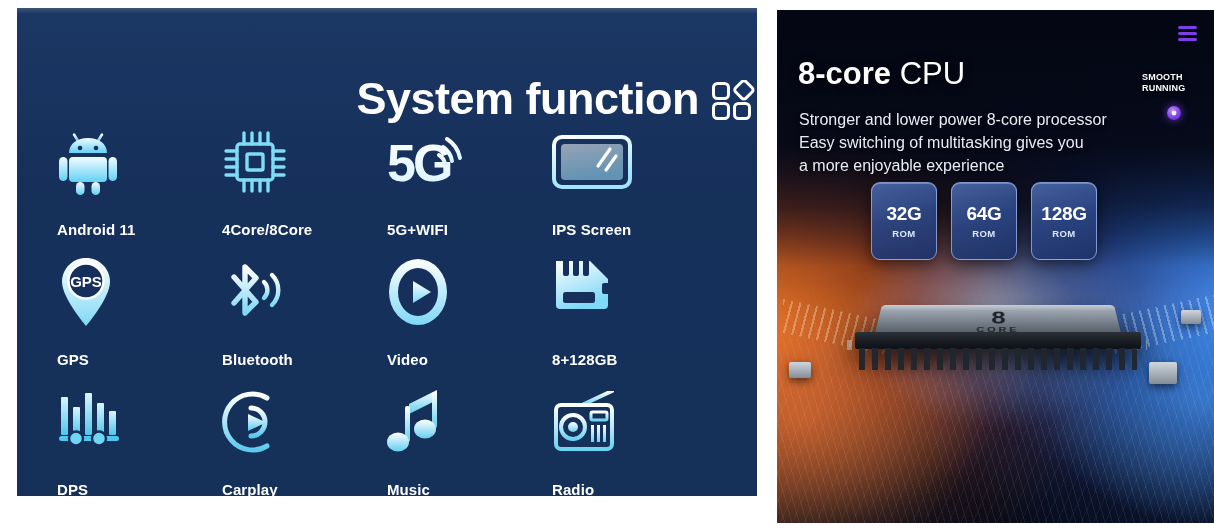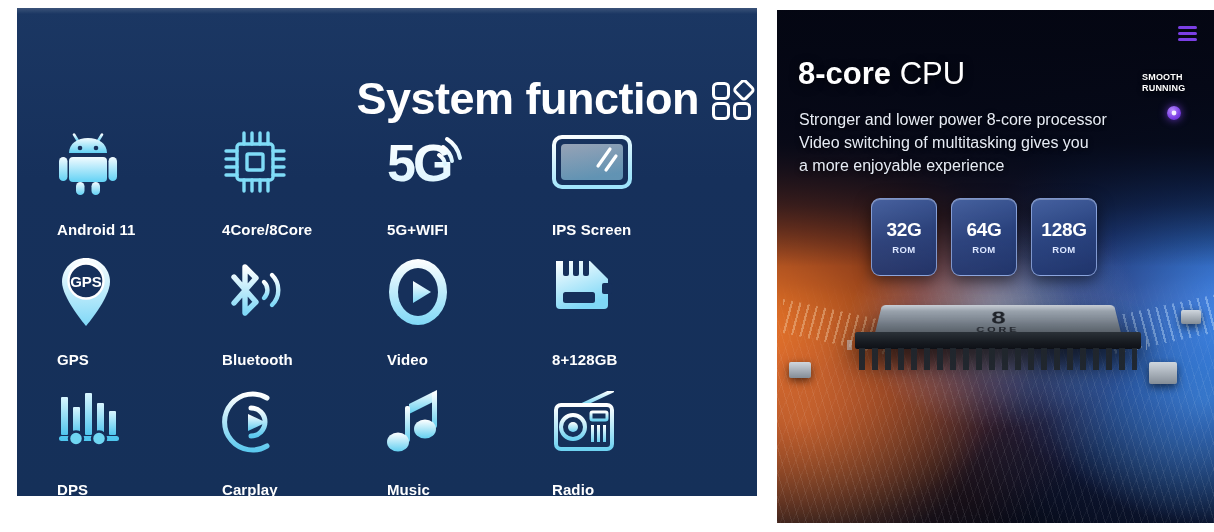--- a/index.html
+++ b/index.html
@@ -157,21 +157,21 @@
   }
   #badge-dot{
     position:absolute;right:33px;top:96px;width:14px;height:14px;border-radius:50%;
     background:radial-gradient(circle at 38% 32%,#b98cff 0%,#7b3fe4 58%,#5a24c0 100%);
     display:flex;align-items:center;justify-content:center;
     box-shadow:0 0 8px rgba(123,63,228,.85);
   }
   #badge-dot svg{display:block;}
 
   #rom-row{
-    position:absolute;left:94px;top:188px;display:flex;gap:14px;
+    position:absolute;left:94px;top:172px;display:flex;gap:14px;
   }
   .rom-card{
     width:64px;height:76px;border-radius:9px;
     background:linear-gradient(165deg,rgba(74,104,170,.92) 0%,rgba(44,70,132,.92) 48%,rgba(30,50,104,.94) 100%);
     border:1px solid rgba(178,203,255,.65);
     box-shadow:0 4px 16px rgba(0,0,0,.55), inset 0 1px 0 rgba(255,255,255,.28);
     display:flex;flex-direction:column;align-items:center;justify-content:center;
   }
   .rom-cap{color:#ffffff;font-size:19px;font-weight:bold;line-height:1;letter-spacing:-.3px;}
   .rom-unit{color:#dbe6ff;font-size:9.5px;font-weight:bold;margin-top:5px;letter-spacing:.4px;}
@@ -462,21 +462,21 @@
     <div id="chip-pins"></div>
     <div class="smd" style="left:372px;top:352px;width:28px;height:22px;"></div>
     <div class="smd" style="left:12px;top:352px;width:22px;height:16px;"></div>
     <div class="smd" style="left:404px;top:300px;width:20px;height:14px;"></div>
 
     <h2 id="r-title"><b>8-core</b><span class="light"> CPU</span></h2>
 
 
     <div id="r-desc">
       <div>Stronger and lower power 8-core processor</div>
-      <div>Video switching of multitasking gives you</div>
+      <div>Easy switching of multitasking gives you</div>
       <div>a more enjoyable experience</div>
     </div>
 
     <div id="badge-menu">
       <i></i>
       <i></i>
       <i></i>
     </div>
 
     <div id="smooth-running">

